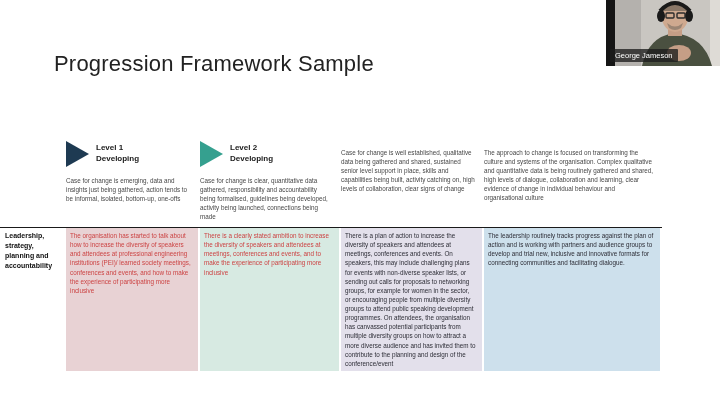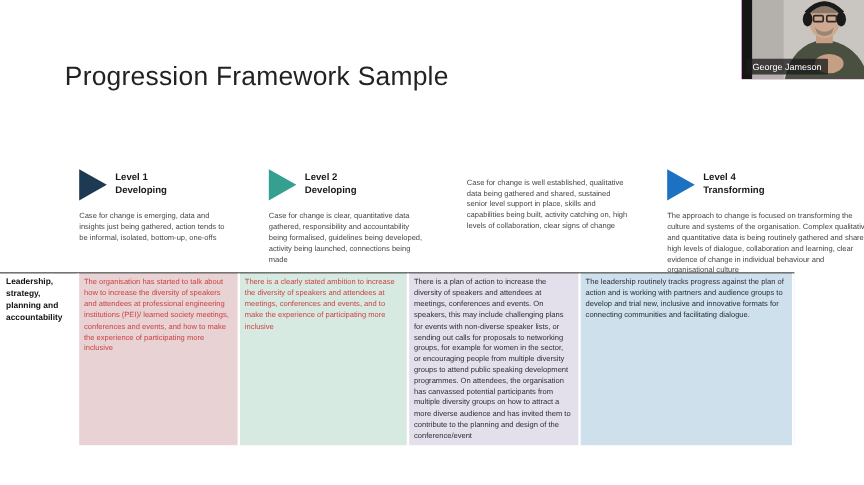--- a/index.html
+++ b/index.html
@@ -8,34 +8,34 @@
     background:#ffffff;font-family:"Liberation Sans",sans-serif;
     -webkit-font-smoothing:antialiased;
   }
   
   .slide-title{
     position:absolute;left:54px;top:36px;
     font-size:22px;font-weight:300;color:#222;letter-spacing:.2px;
   }
   
   .webcam{
-    position:absolute;top:0;right:0;width:102px;height:66px;
+    position:absolute;top:0;right:0;width:114px;height:66px;
     background:#a21caf;overflow:hidden;
   }
   .webcam svg{display:block;}
   .webcam-name{
     position:absolute;left:4px;bottom:4px;
     background:rgba(28,28,28,.78);color:#fff;
     font-size:7.5px;line-height:1;padding:3px 5px;border-radius:1px;
     white-space:nowrap;
   }
   
   .levels{
     position:absolute;left:66px;top:140px;width:596px;
-    display:grid;grid-template-columns:134px 141px 143px 178px;gap:24px;
+    display:grid;grid-template-columns:134px 141px 143px 178px;
   }
   .level-col{padding-right:8px;box-sizing:border-box;}
   .level-header{display:flex;align-items:center;gap:7px;height:28px;}
   .triangle{
     width:0;height:0;flex:0 0 auto;
     border-top:13px solid transparent;
     border-bottom:13px solid transparent;
     border-left:23px solid #000;
   }
   .level-labels{font-size:8px;font-weight:bold;color:#1a1a1a;line-height:1.35;}
@@ -107,27 +107,20 @@
       </div>
     </div>
     <div class="level-desc">Case for change is clear, quantitative data gathered, responsibility and accountability being formalised, guidelines being developed, activity being launched, connections being made</div>
   </div>
 
   <div class="level-col">
     <div class="level-desc">Case for change is well established, qualitative data being gathered and shared, sustained senior level support in place, skills and capabilities being built, activity catching on, high levels of collaboration, clear signs of change</div>
   </div>
 
   <div class="level-col">
-    <div class="level-header">
-      <div class="triangle" style="border-left-color: rgb(29, 113, 194);"></div>
-      <div class="level-labels">
-        <div>Level 4</div>
-        <div>Transforming</div>
-      </div>
-    </div>
     <div class="level-desc">The approach to change is focused on transforming the culture and systems of the organisation. Complex qualitative and quantitative data is being routinely gathered and shared, high levels of dialogue, collaboration and learning, clear evidence of change in individual behaviour and organisational culture</div>
   </div>
 
 </div>
 
 <div class="fw-table">
   <div class="fw-label">Leadership, strategy, planning and accountability</div>
   <div class="fw-cell" style="background-color: rgb(232, 210, 212); color: rgb(204, 67, 67);">The organisation has started to talk about how to increase the diversity of speakers and attendees at professional engineering institutions (PEI)/ learned society meetings, conferences and events, and how to make the experience of participating more inclusive</div>
   <div class="fw-cell" style="background-color: rgb(215, 234, 226); color: rgb(204, 67, 67);">There is a clearly stated ambition to increase the diversity of speakers and attendees at meetings, conferences and events, and to make the experience of participating more inclusive</div>
   <div class="fw-cell" style="background-color: rgb(227, 224, 235); color: rgb(45, 45, 54);">There is a plan of action to increase the diversity of speakers and attendees at meetings, conferences and events. On speakers, this may include challenging plans for events with non-diverse speaker lists, or sending out calls for proposals to networking groups, for example for women in the sector, or encouraging people from multiple diversity groups to attend public speaking development programmes. On attendees, the organisation has canvassed potential participants from multiple diversity groups on how to attract a more diverse audience and has invited them to contribute to the planning and design of the conference/event</div>

